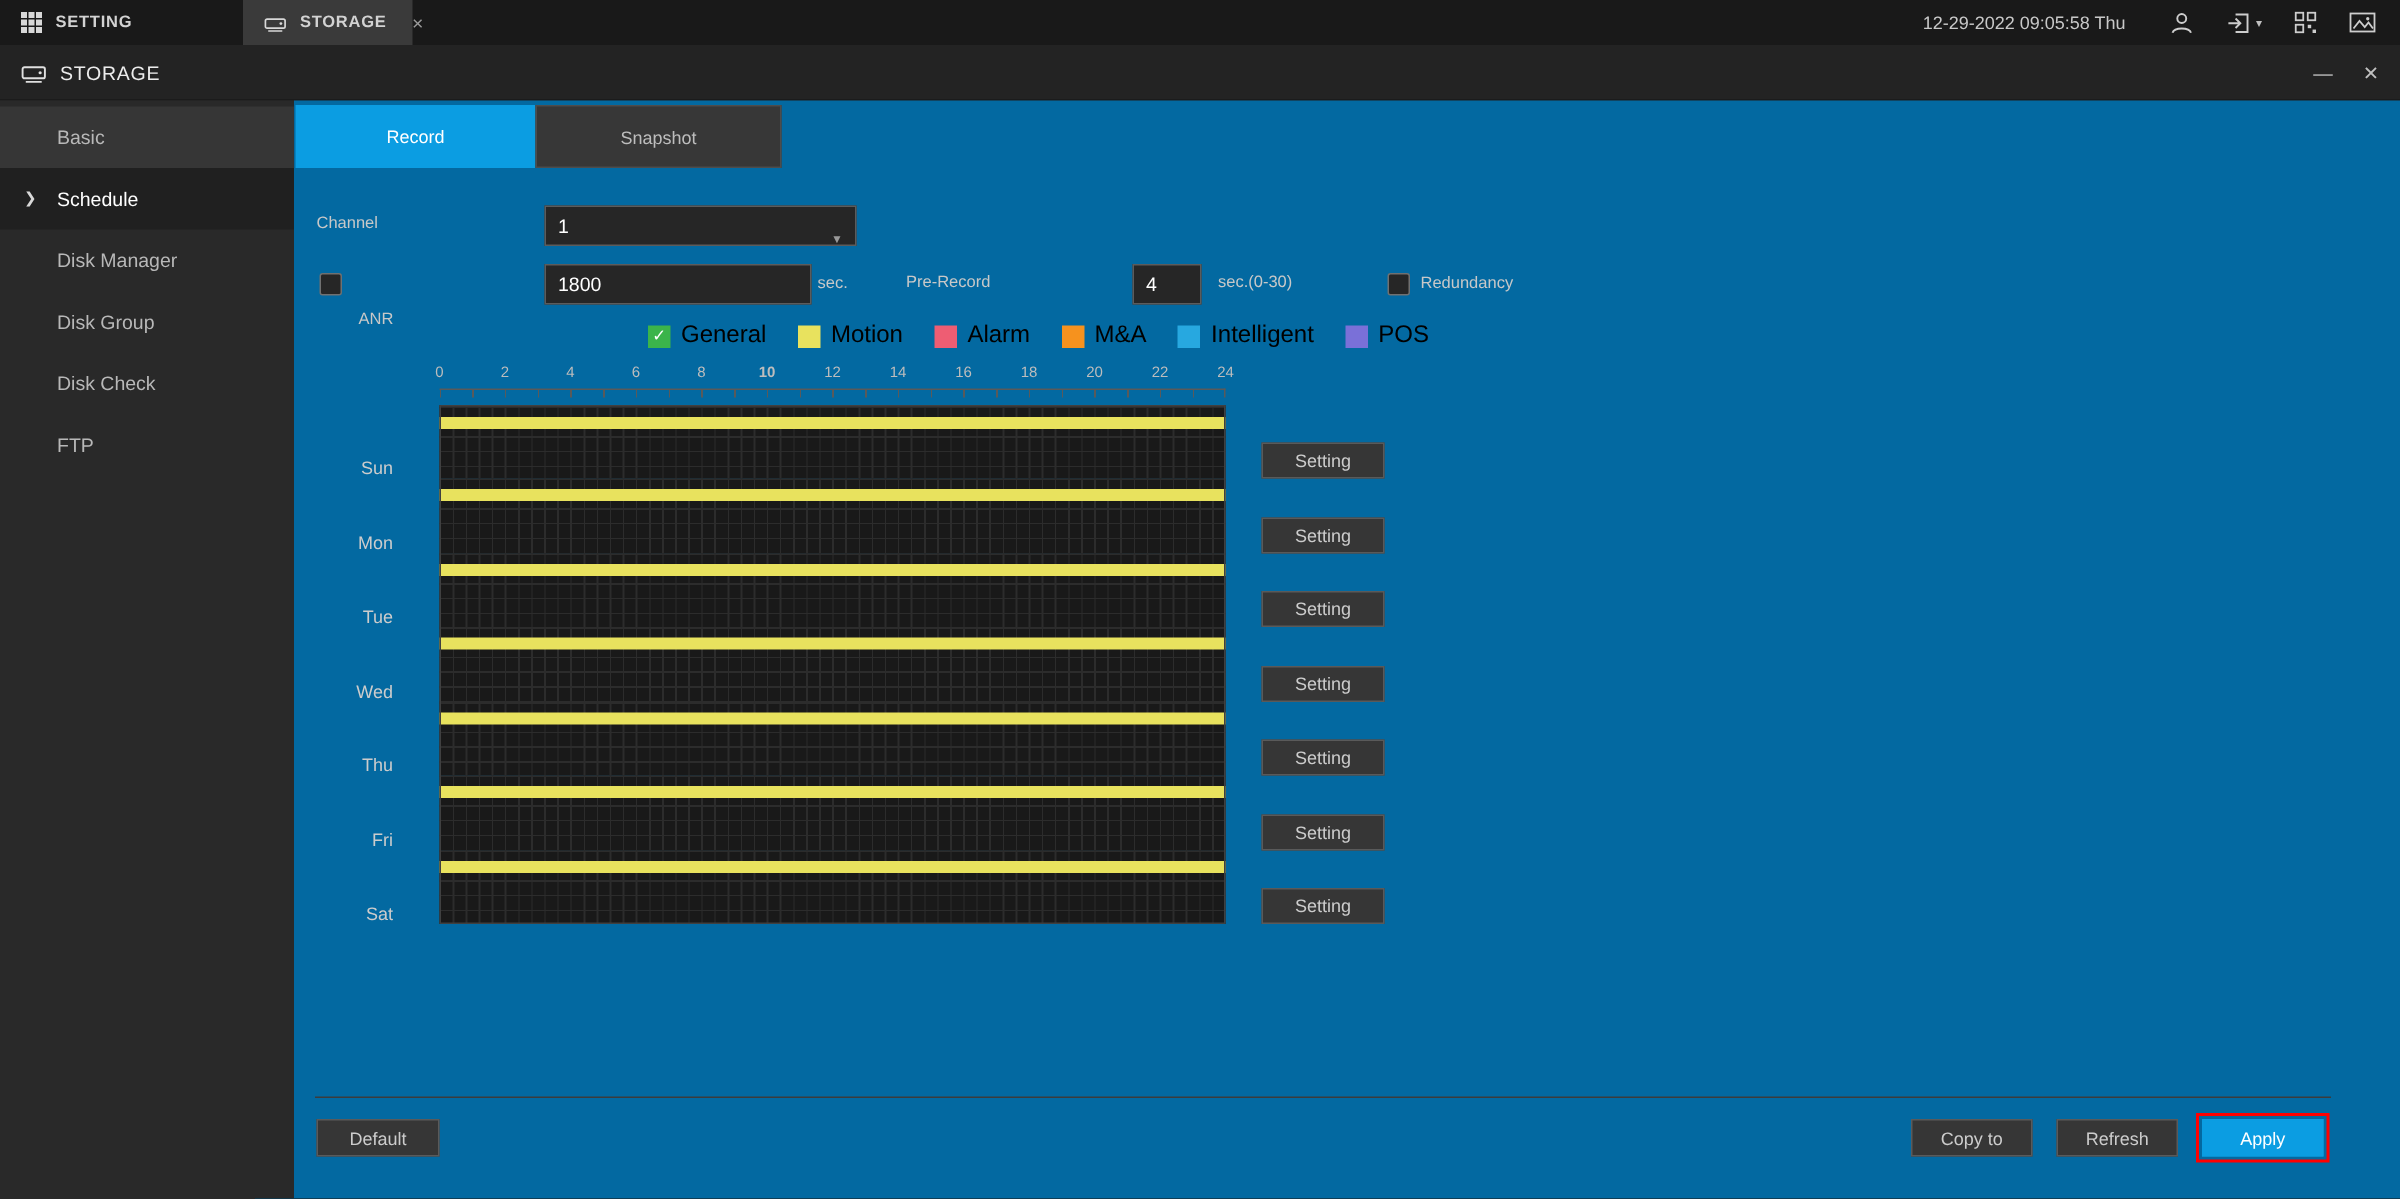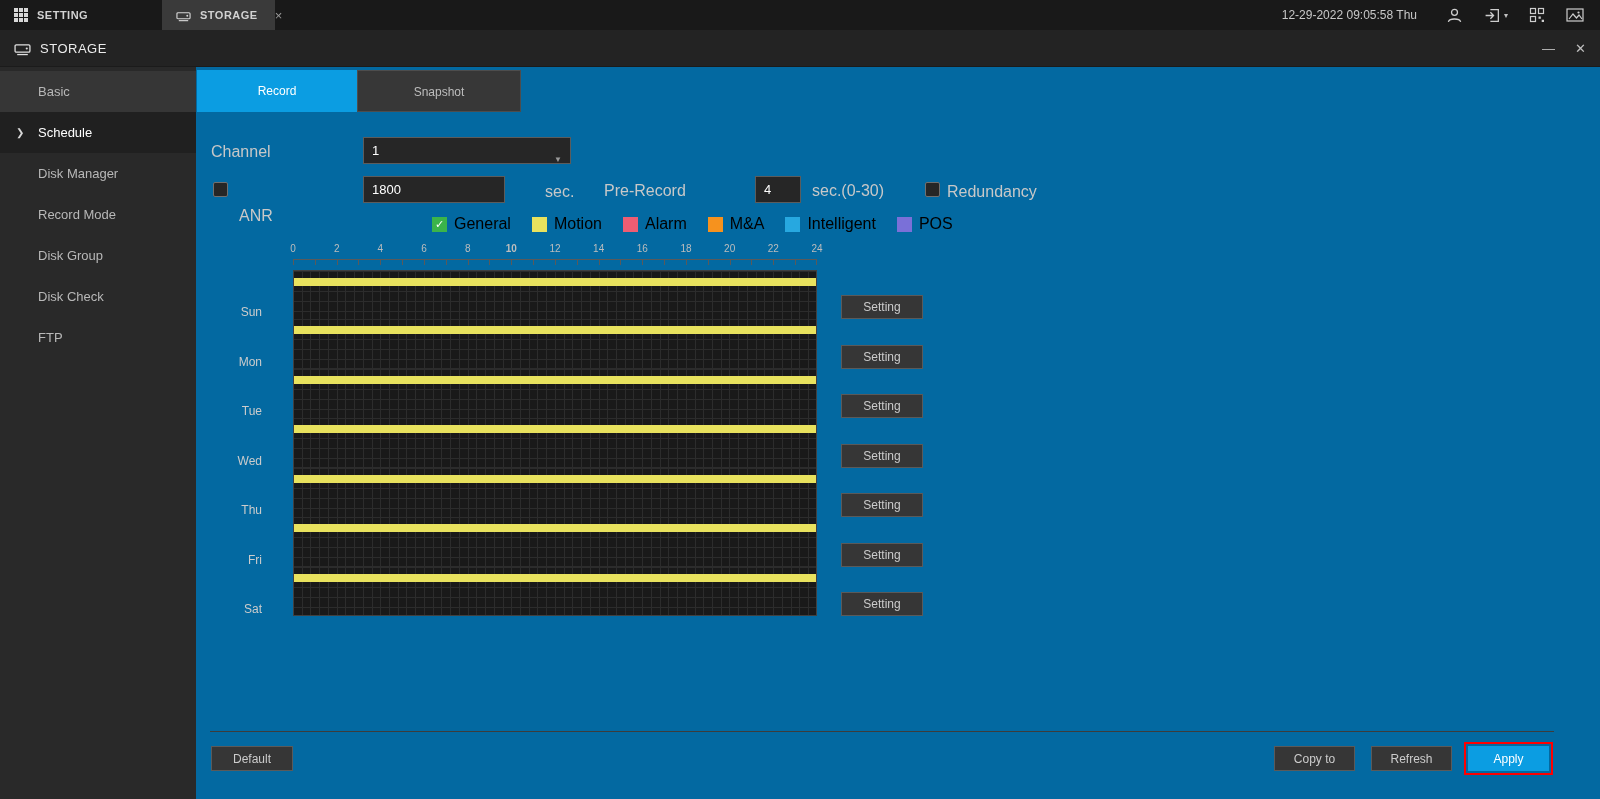--- a/index.html
+++ b/index.html
@@ -32,21 +32,21 @@
   .side-arrow { position:absolute; left:16px; top:0; font-size:10px; color:#d8d8d8; }
 
   
   .main { position:absolute; left:196px; top:67px; right:0; bottom:0; background:#0369a1; }
 
   .main-tabs { position:absolute; left:1px; top:3px; display:flex; }
   .main-tab { height:42px; line-height:42px; text-align:center; font-size:12px; cursor:pointer; }
   .main-tab.record { width:160px; background:#0b9de2; color:#ffffff; }
   .main-tab.snapshot { width:164px; background:#373737; color:#bdbdbd; border:1px solid #4d4d4d; }
 
-  .lbl { position:absolute; color:#c8c8c8; font-size:16px; }
+  .lbl { position:absolute; color:#c8c8c8; font-size:11px; }
   .field { position:absolute; background:#262626; border:1px solid #5c5c5c; color:#ffffff; font-size:13px; height:27px; font-family:"Liberation Sans","DejaVu Sans",sans-serif; }
   input.field { padding:0 8px; outline:none; }
   .select { padding:0 8px; line-height:25px; cursor:pointer; }
   .select .sel-caret { position:absolute; right:8px; top:9px; font-size:8px; color:#999; }
 
   .checkbox { position:absolute; width:15px; height:15px; background:#262626; border:1px solid #707070; border-radius:2px; cursor:pointer; }
 
   .legend { position:absolute; left:236px; top:148px; display:flex; align-items:center; gap:21px; }
   .legend-item { display:flex; align-items:center; }
   .swatch { width:15px; height:15px; margin-right:7px; font-size:11px; line-height:15px; text-align:center; color:#fff; }
@@ -161,42 +161,41 @@
     <div class="win-controls">
       <span class="win-btn">—</span>
       <span class="win-btn">✕</span>
     </div>
   </div>
 
   <div class="sidebar">
       <div class="side-item hl"><span class="side-arrow"></span><span class="side-label">Basic</span></div>
       <div class="side-item active"><span class="side-arrow">❯</span><span class="side-label">Schedule</span></div>
       <div class="side-item"><span class="side-arrow"></span><span class="side-label">Disk Manager</span></div>
-      <div class="side-item"><span class="side-arrow"></span><span class="side-label">Record Mode</span></div>
       <div class="side-item"><span class="side-arrow"></span><span class="side-label">Disk Group</span></div>
       <div class="side-item"><span class="side-arrow"></span><span class="side-label">Disk Check</span></div>
       <div class="side-item"><span class="side-arrow"></span><span class="side-label">FTP</span></div>
     </div>
 
   <div class="main">
 
     <div class="main-tabs">
       <div class="main-tab record" style="background: rgb(11, 157, 226);">Record</div>
       <div class="main-tab snapshot">Snapshot</div>
     </div>
 
     <span class="lbl" style="left:15px; top:76px;">Channel</span>
     <div class="field select" style="left:167px; top:70px; width:208px;">
       <span>1</span>
       <span class="sel-caret">▼</span>
     </div>
 
     <span class="checkbox" style="left:17px; top:115px;"></span>
     <span class="lbl" style="left:43px; top:116px;margin-top:24px;">ANR</span>
-    <input class="field" style="left: 167px; top: 109px; width: 142px;" value="1800">
+    <input class="field" style="left: 167px; top: 109px; width: 178px;" value="1800">
     <span class="lbl" style="left:349px; top:116px;">sec.</span>
     <span class="lbl" style="left:408px; top:115px;">Pre-Record</span>
     <input class="field" style="left: 559px; top: 109px; width: 46px;" value="4">
     <span class="lbl" style="left:616px; top:115px;">sec.(0-30)</span>
     <span class="checkbox" style="left:729px; top:115px;"></span>
     <span class="lbl" style="left:751px; top:116px;">Redundancy</span>
 
     <div class="legend">
         <div class="legend-item">
           <span class="swatch" style="background: rgb(59, 180, 74);">✓</span>

